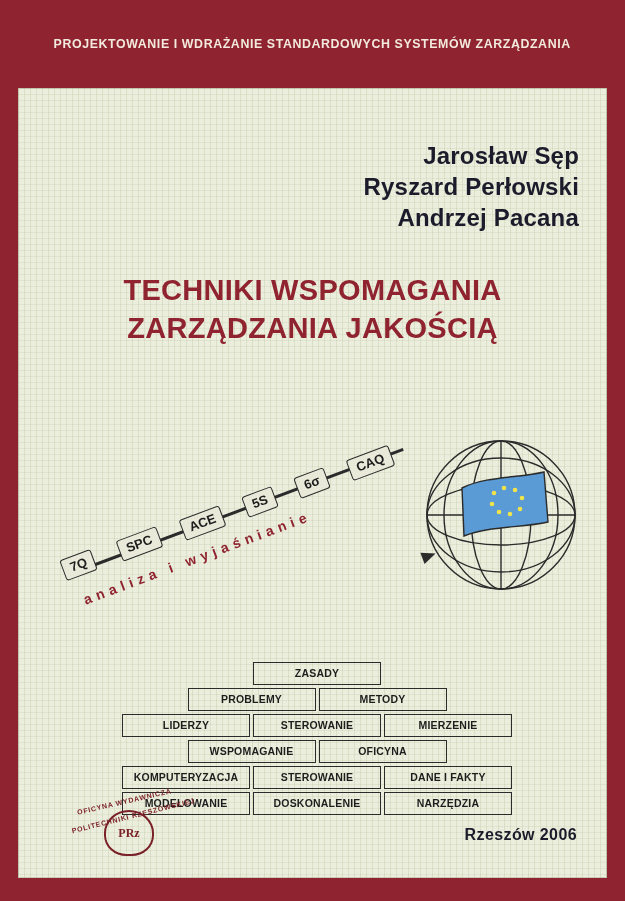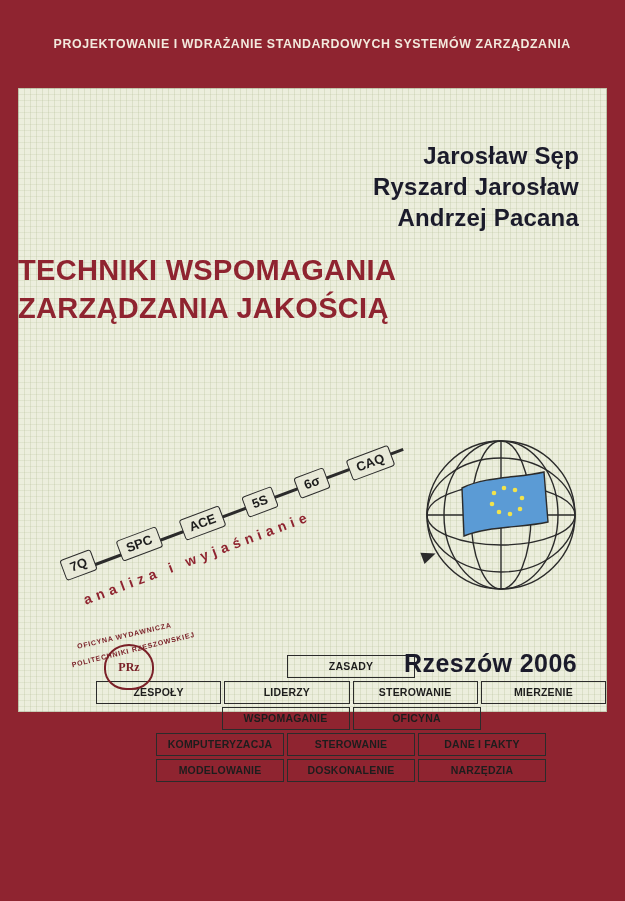--- a/index.html
+++ b/index.html
@@ -22,21 +22,21 @@
     background: #8f2430;
     overflow: hidden;
   }
 
   
   .page {
     position: absolute;
     left: 18px;
     top: 88px;
     width: 589px;
-    height: 624px;
+    height: 790px;
     background:
       repeating-linear-gradient(to right, rgba(180,190,150,0.30) 0px, rgba(180,190,150,0.30) 1px, rgba(0,0,0,0) 1px, rgba(0,0,0,0) 6px),
       repeating-linear-gradient(to bottom, rgba(180,190,150,0.22) 0px, rgba(180,190,150,0.22) 1px, rgba(0,0,0,0) 1px, rgba(0,0,0,0) 6px),
       #eceedd;
     box-shadow: inset 0 0 0 1px rgba(140,140,110,0.35);
   }
 
   
   .banner {
     position: absolute;
@@ -71,22 +71,22 @@
     font-weight: bold;
     line-height: 1.30;
     letter-spacing: 0.2px;
   }
 
   
   .title {
     position: absolute;
     left: 0;
     right: 0;
-    top: 164px;
-    text-align: left;
+    top: 184px;
+    text-align: center;
     color: #8f2430;
     font-size: 29px;
     font-weight: bold;
     line-height: 1.30;
     letter-spacing: 0.3px;
   }
   .title-line { display: block; }
 
   
   .illus {
@@ -149,23 +149,22 @@
     font-size: 14px;
     font-weight: bold;
     letter-spacing: 5px;
     white-space: nowrap;
   }
 
   
   .pyramid {
     position: absolute;
     left: 44px;
-    top: 247px;
+    top: 254px;
     width: 510px;
-    margin-left: 34px;
   }
   .prow {
     display: flex;
     justify-content: center;
     gap: 3px;
     margin-bottom: 3px;
   }
   .pbox {
     border: 1px solid #2b2b2b;
     background: transparent;
@@ -226,39 +225,39 @@
     display: flex;
     align-items: center;
     justify-content: center;
   }
 
   .place-year {
     position: absolute;
     right: 30px;
     bottom: 34px;
     color: #1b1b2b;
-    font-size: 25px;
+    font-size: 16px;
     font-weight: bold;
     letter-spacing: 0.4px;
   }
 </style>
 </head>
 <body>
 
 <div class="cover">
 
   <div class="banner">
     <div class="banner-text">PROJEKTOWANIE I WDRAŻANIE STANDARDOWYCH SYSTEMÓW ZARZĄDZANIA</div>
   </div>
 
   <div class="page">
 
     <div class="authors">
       <div class="author">Jarosław Sęp</div>
-      <div class="author">Ryszard Jarosław</div>
+      <div class="author">Ryszard Perłowski</div>
       <div class="author">Andrzej Pacana</div>
     </div>
 
     <div class="title">
       <span class="title-line">TECHNIKI WSPOMAGANIA</span>
       <span class="title-line">ZARZĄDZANIA JAKOŚCIĄ</span>
     </div>
 
     <div class="illus">
 
@@ -298,21 +297,24 @@
       <div class="step" style="left:163px; top:104px;">ACE</div>
       <div class="step" style="left:226px; top:83px;">5S</div>
       <div class="step" style="left:278px; top:64px;">6σ</div>
       <div class="step" style="left:330px; top:44px;">CAQ</div>
 
       <div class="pyramid">
         <div class="prow">
           <div class="pbox w1">ZASADY</div>
         </div>
         <div class="prow">
-          <div class="pbox w1">ZESPOŁY</div>
+          <div class="pbox w1">PROBLEMY</div>
+          <div class="pbox w1">METODY</div>
+        </div>
+        <div class="prow">
           <div class="pbox w1">LIDERZY</div>
           <div class="pbox w1">STEROWANIE</div>
           <div class="pbox w1">MIERZENIE</div>
         </div>
         <div class="prow">
           <div class="pbox w1">WSPOMAGANIE</div>
           <div class="pbox w1">OFICYNA</div>
         </div>
         <div class="prow">
           <div class="pbox w1">KOMPUTERYZACJA</div>

